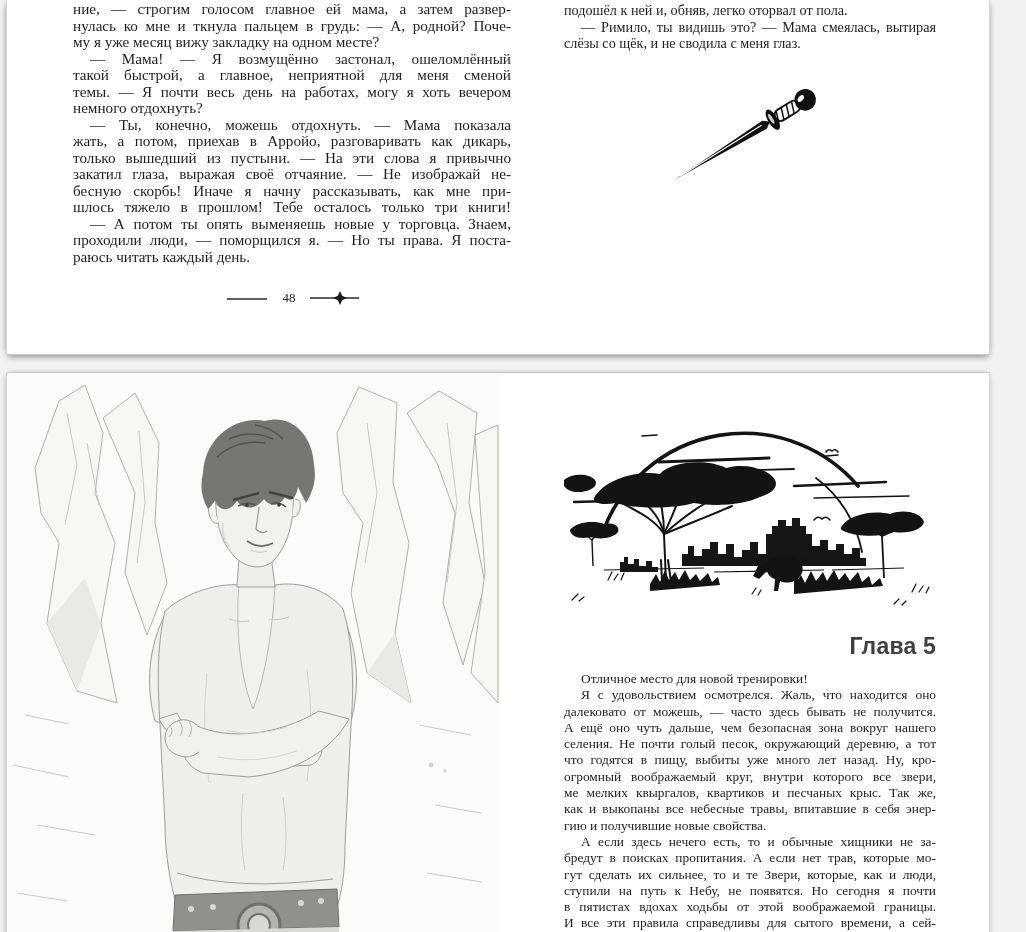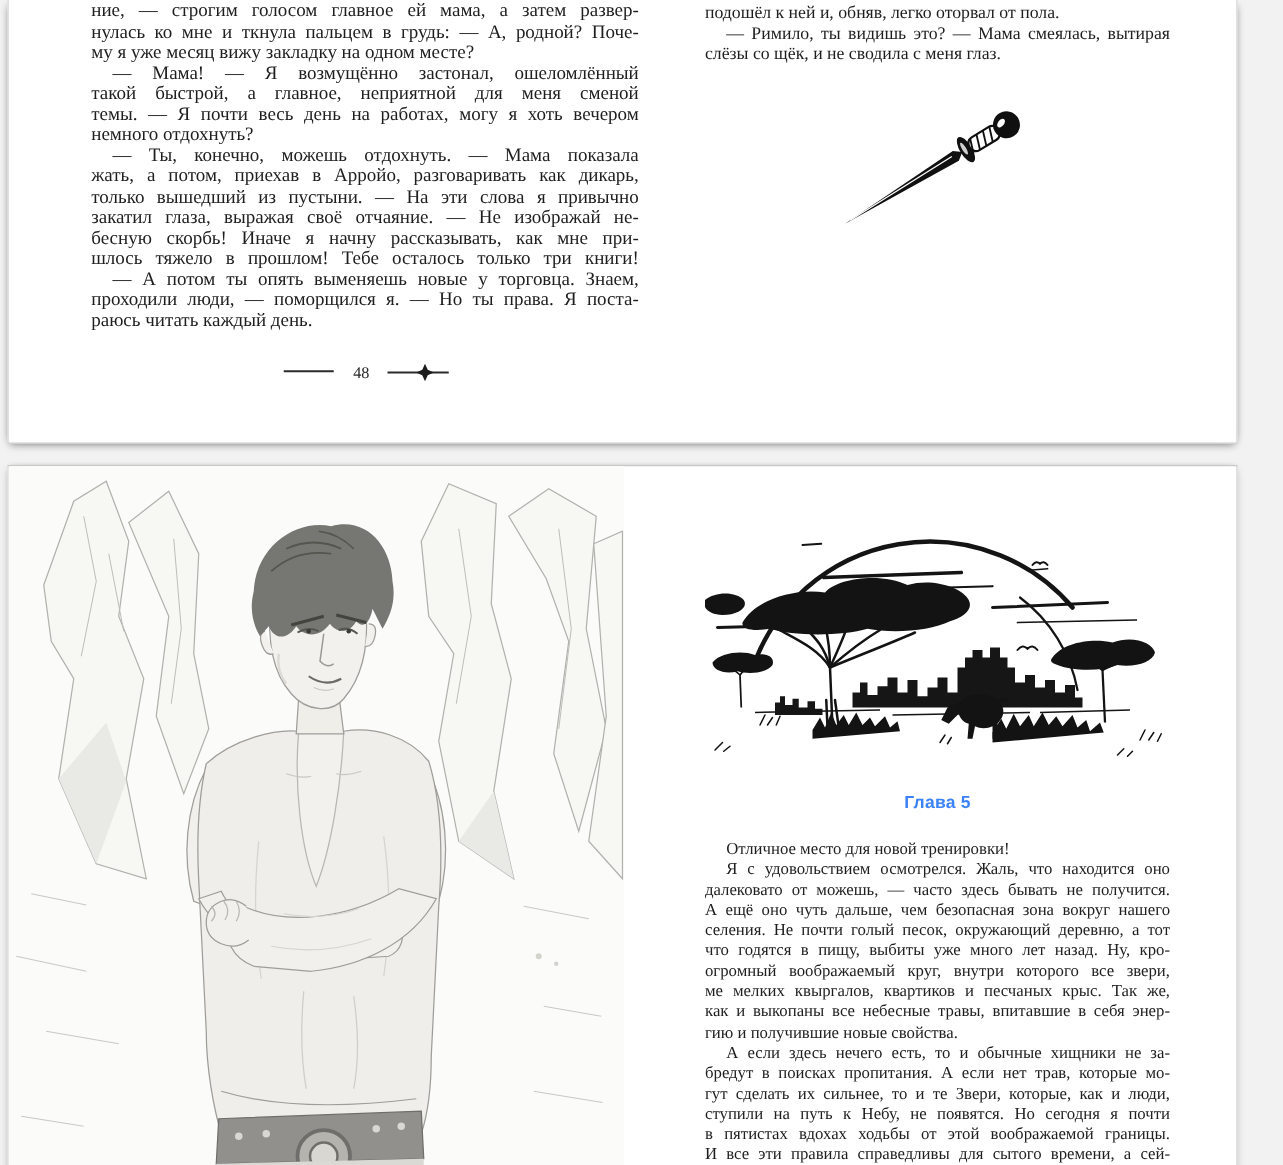--- a/index.html
+++ b/index.html
@@ -24,27 +24,27 @@
   .col{position:absolute;color:#1e1e1e;}
   .col .line{white-space:nowrap;}
   .col .line.jst{white-space:normal;text-align:justify;text-align-last:justify;}
   .col .line.ind{padding-left:17px;}
   .col-tl{left:66px;top:1px;width:438px;font-size:15.2px;line-height:16.5px;}
   .col-tr{left:557px;top:2px;width:372px;font-size:14.2px;line-height:16.5px;}
   .col-br{left:557px;top:298px;width:372px;font-size:13.4px;line-height:16.3px;}
   .col-tl .line,.col-tr .line,.col-br .line{overflow:hidden;}
   .pagenum-row{
     position:absolute;left:66px;top:290px;width:438px;
-    display:flex;align-items:flex-start;justify-content:center;gap:13px;
+    display:flex;align-items:flex-end;justify-content:center;gap:13px;
     color:#2a2a2a;font-size:13px;
   }
   .chapter-title{
-    position:absolute;left:557px;top:260px;width:372px;text-align:center;
+    position:absolute;left:557px;top:260px;width:372px;text-align:right;
     font-family:"Liberation Sans","DejaVu Sans",sans-serif;
-    font-weight:700;font-size:14px;color:#3b82f6;letter-spacing:.2px;
+    font-weight:700;font-size:23px;color:#404040;letter-spacing:.2px;
   }
   .illo{position:absolute;}
   .illo-dagger{left:654px;top:82px;width:182px;height:104px;}
   .illo-savanna{left:557px;top:41px;width:372px;height:196px;}
   .page-illustration-left{
     position:absolute;left:0;top:0;width:492px;height:600px;background:#fbfbf9;
   }
 </style>
 </head>
 <body>

